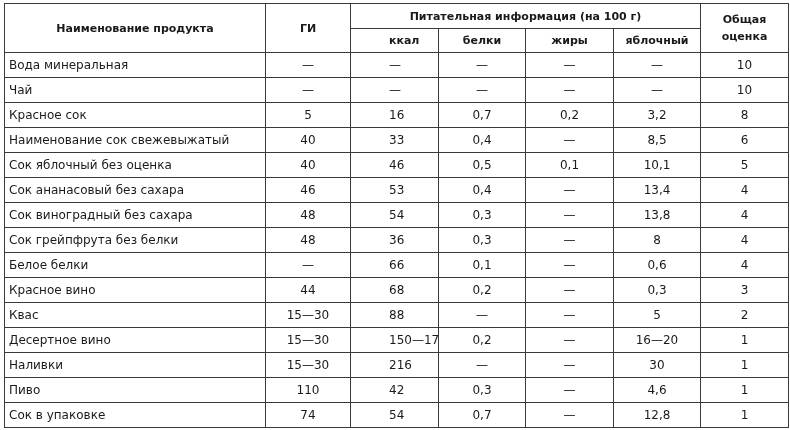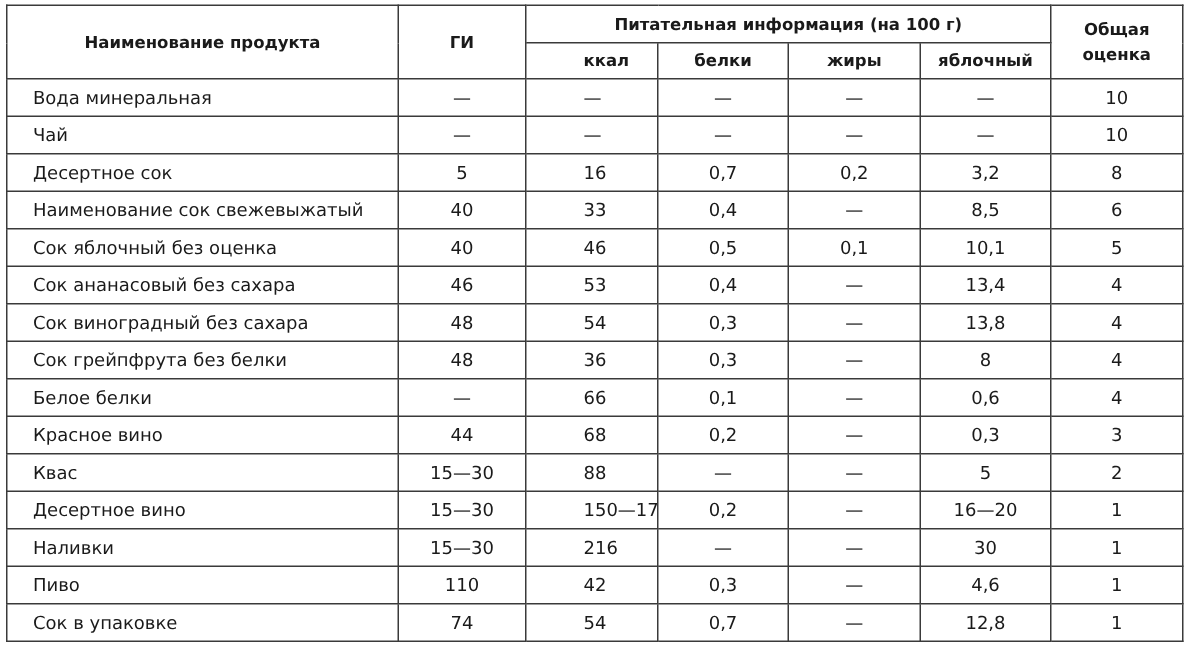--- a/index.html
+++ b/index.html
@@ -27,21 +27,21 @@
     table.nutri thead tr.h1 th { height: 24px; }
     table.nutri thead tr.h2 th { height: 23px; text-align: center; }
     table.nutri td {
       font-size: 12px;
       height: 24px;
       text-align: center;
       vertical-align: middle;
     }
     table.nutri td.name {
       text-align: left;
-      padding-left: 17px;
+      padding-left: 4px;
     }
     col.c-name { width: 261px; }
     col.c-gi { width: 85px; }
     col.c-kcal { width: 88px; }
     col.c-prot { width: 87px; }
     col.c-fat { width: 88px; }
     col.c-carb { width: 87px; }
     col.c-score { width: 88px; }
     .kcal-cell { text-align: left !important; padding-left: 38px !important; }
   </style>
@@ -85,21 +85,21 @@
       <tr>
         <td class="name">Чай</td>
         <td>—</td>
         <td class="kcal-cell">—</td>
         <td>—</td>
         <td>—</td>
         <td>—</td>
         <td>10</td>
       </tr>
       <tr>
-        <td class="name">Десертное сок</td>
+        <td class="name">Красное сок</td>
         <td>5</td>
         <td class="kcal-cell">16</td>
         <td>0,7</td>
         <td>0,2</td>
         <td>3,2</td>
         <td>8</td>
       </tr>
       <tr>
         <td class="name">Наименование сок свежевыжатый</td>
         <td>40</td>

